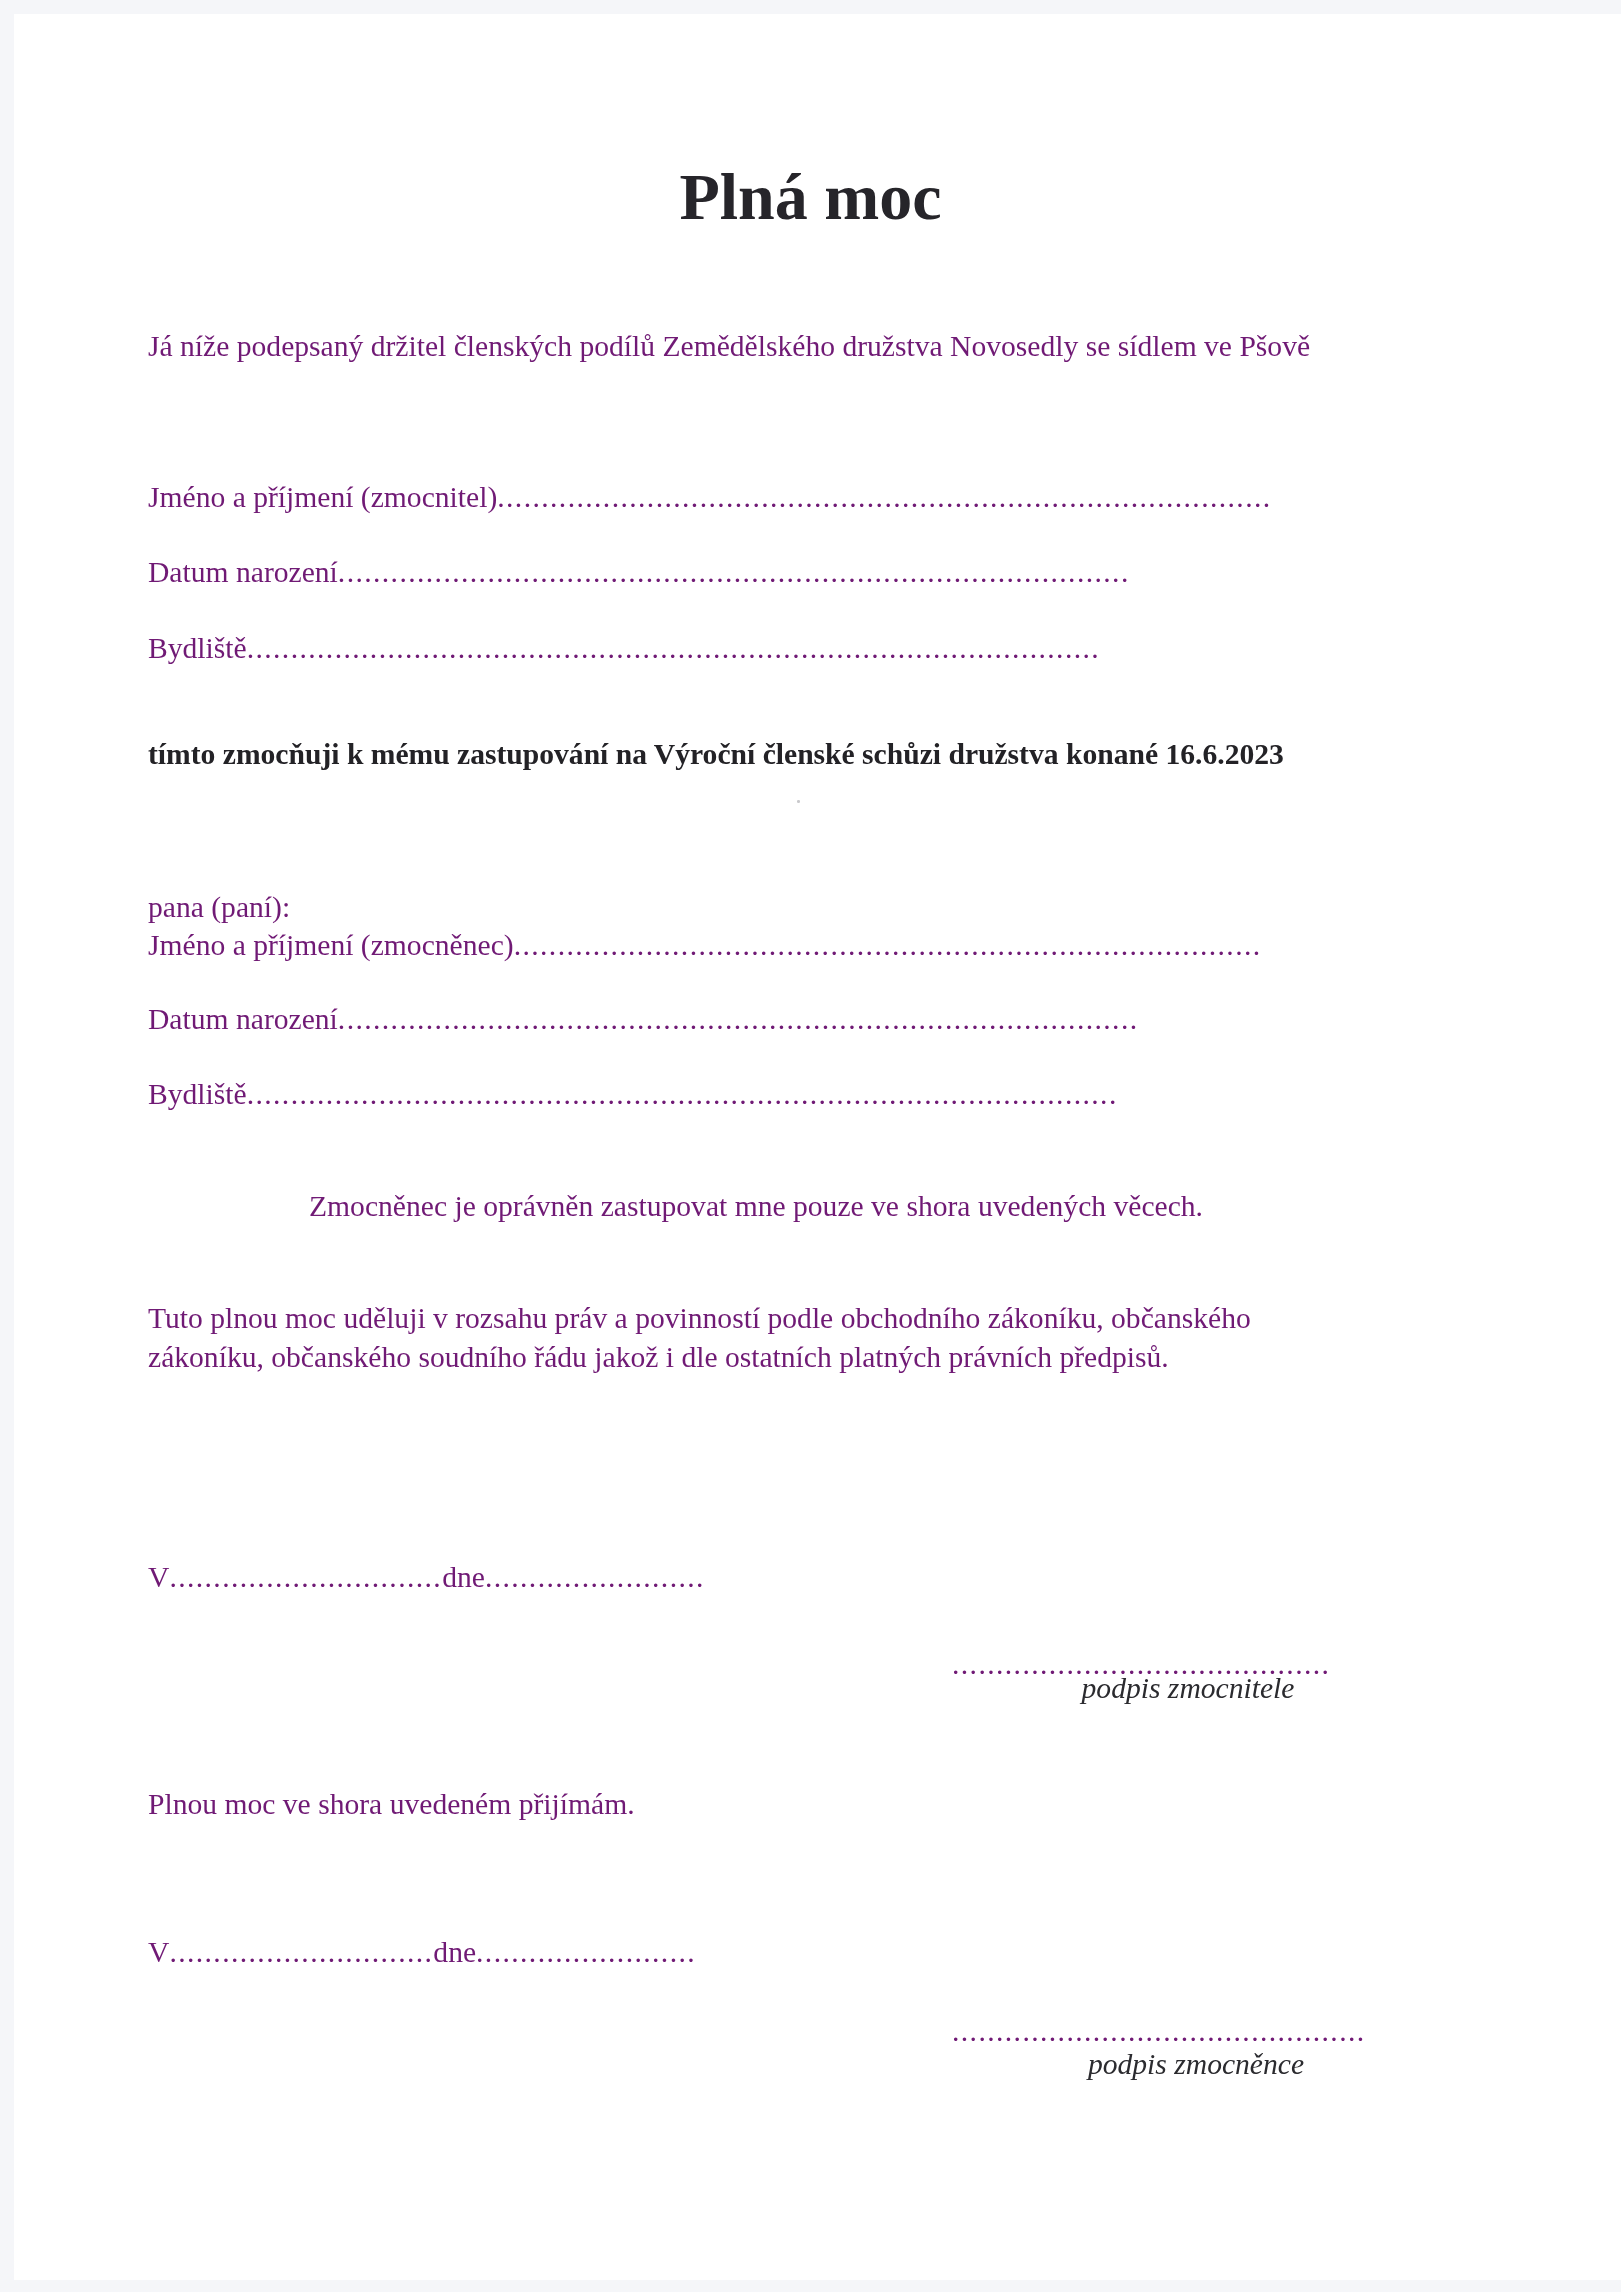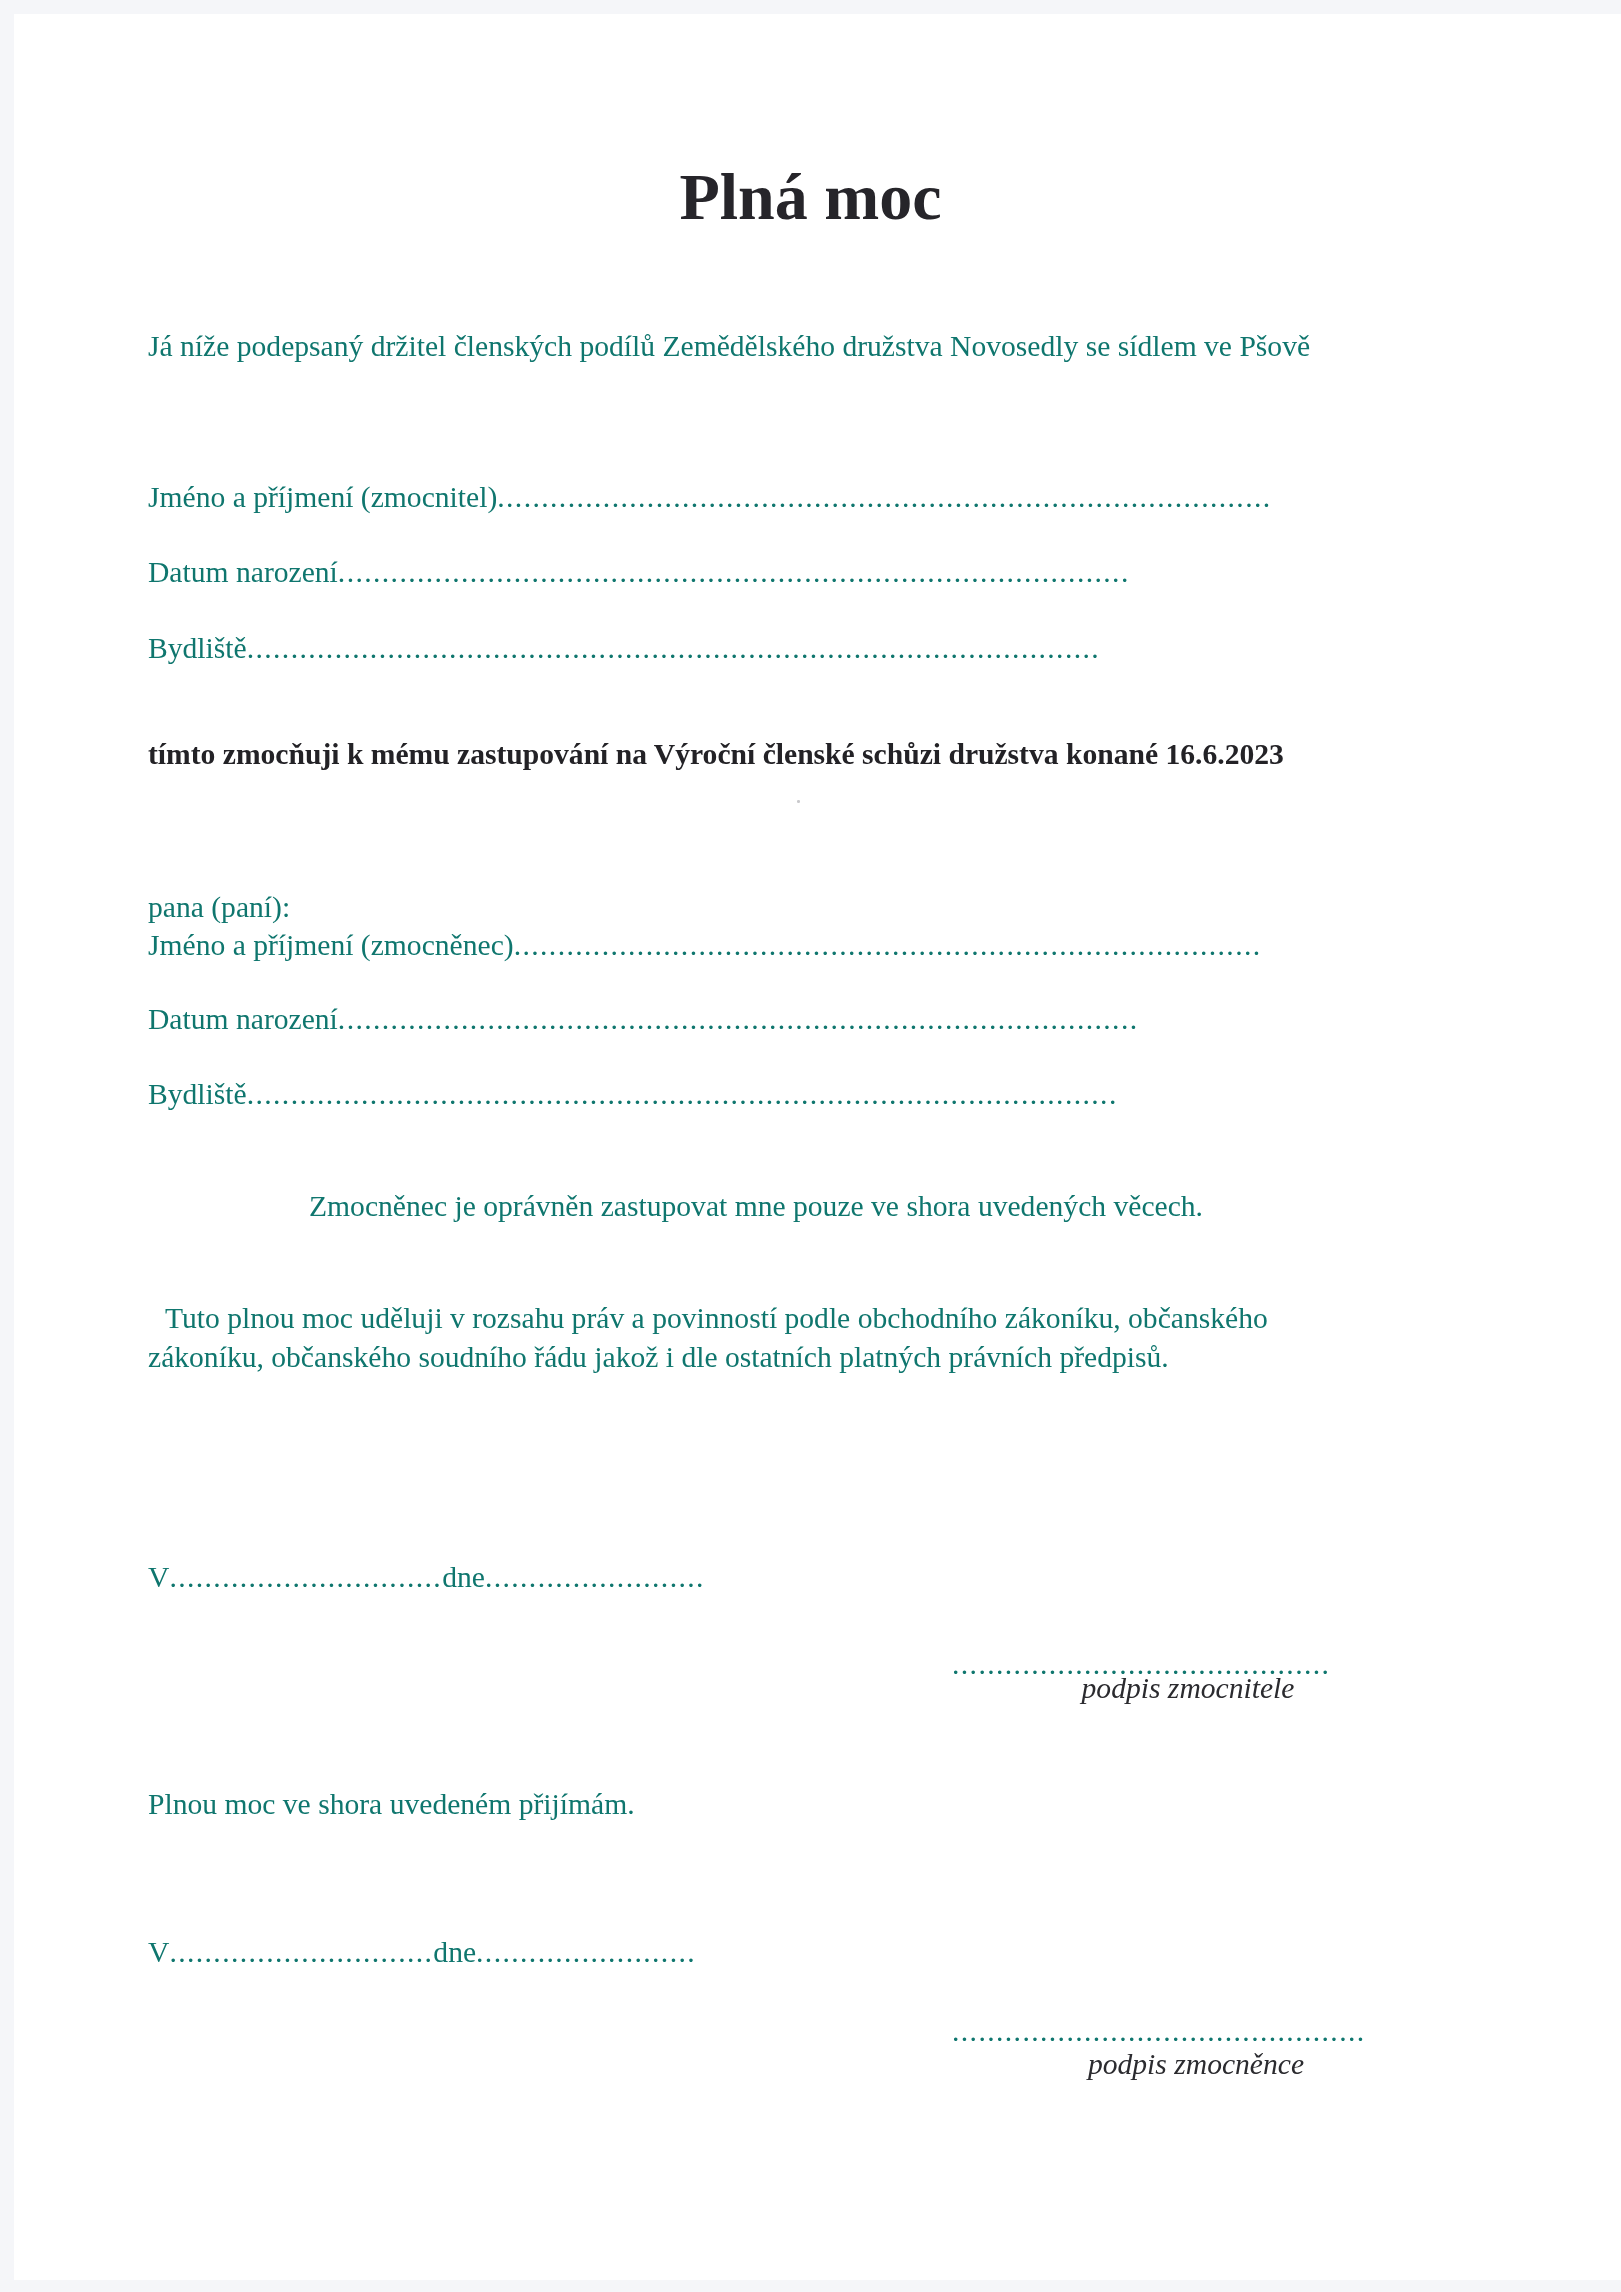--- a/index.html
+++ b/index.html
@@ -21,21 +21,21 @@
       top: 14.3px;
       width: 1607px;
       height: 2266px;
       background: #ffffff;
     }
     .abs {
       position: absolute;
       white-space: nowrap;
       font-size: 29.6px;
       line-height: 36px;
-      color: #0f766e;
+      color: #701a75;
     }
     .title {
       position: absolute;
       left: 0;
       width: 1621px;
       top: 159px;
       text-align: center;
       font-size: 66px;
       line-height: 75px;
       font-weight: bold;
@@ -101,21 +101,21 @@
   <span>Datum narození </span>
     <span class="dots">...........................................................................................</span>
 </div>
 <div class="abs field" style="left:148px; top:1076px;">
   <span>Bydliště </span>
     <span class="dots">...................................................................................................</span>
 </div>
 
 <div class="abs" style="left:309px; top:1188px;">Zmocněnec je oprávněn zastupovat mne pouze ve shora uvedených věcech.</div>
 
-<div class="abs" style="left:148px; top:1300px;margin-left:17px;">Tuto plnou moc uděluji v rozsahu práv a povinností podle obchodního zákoníku, občanského</div>
+<div class="abs" style="left:148px; top:1300px;">Tuto plnou moc uděluji v rozsahu práv a povinností podle obchodního zákoníku, občanského</div>
 <div class="abs" style="left:148px; top:1339px;">zákoníku, občanského soudního řádu jakož i dle ostatních platných právních předpisů.</div>
 
 <div class="abs field" style="left:148px; top:1559px;">
   <span>V </span>
     <span class="dots">...............................</span>
     <span> dne </span>
     <span class="dots">.........................</span>
 </div>
 
 <div class="abs" style="left:952px; top:1646px;">

